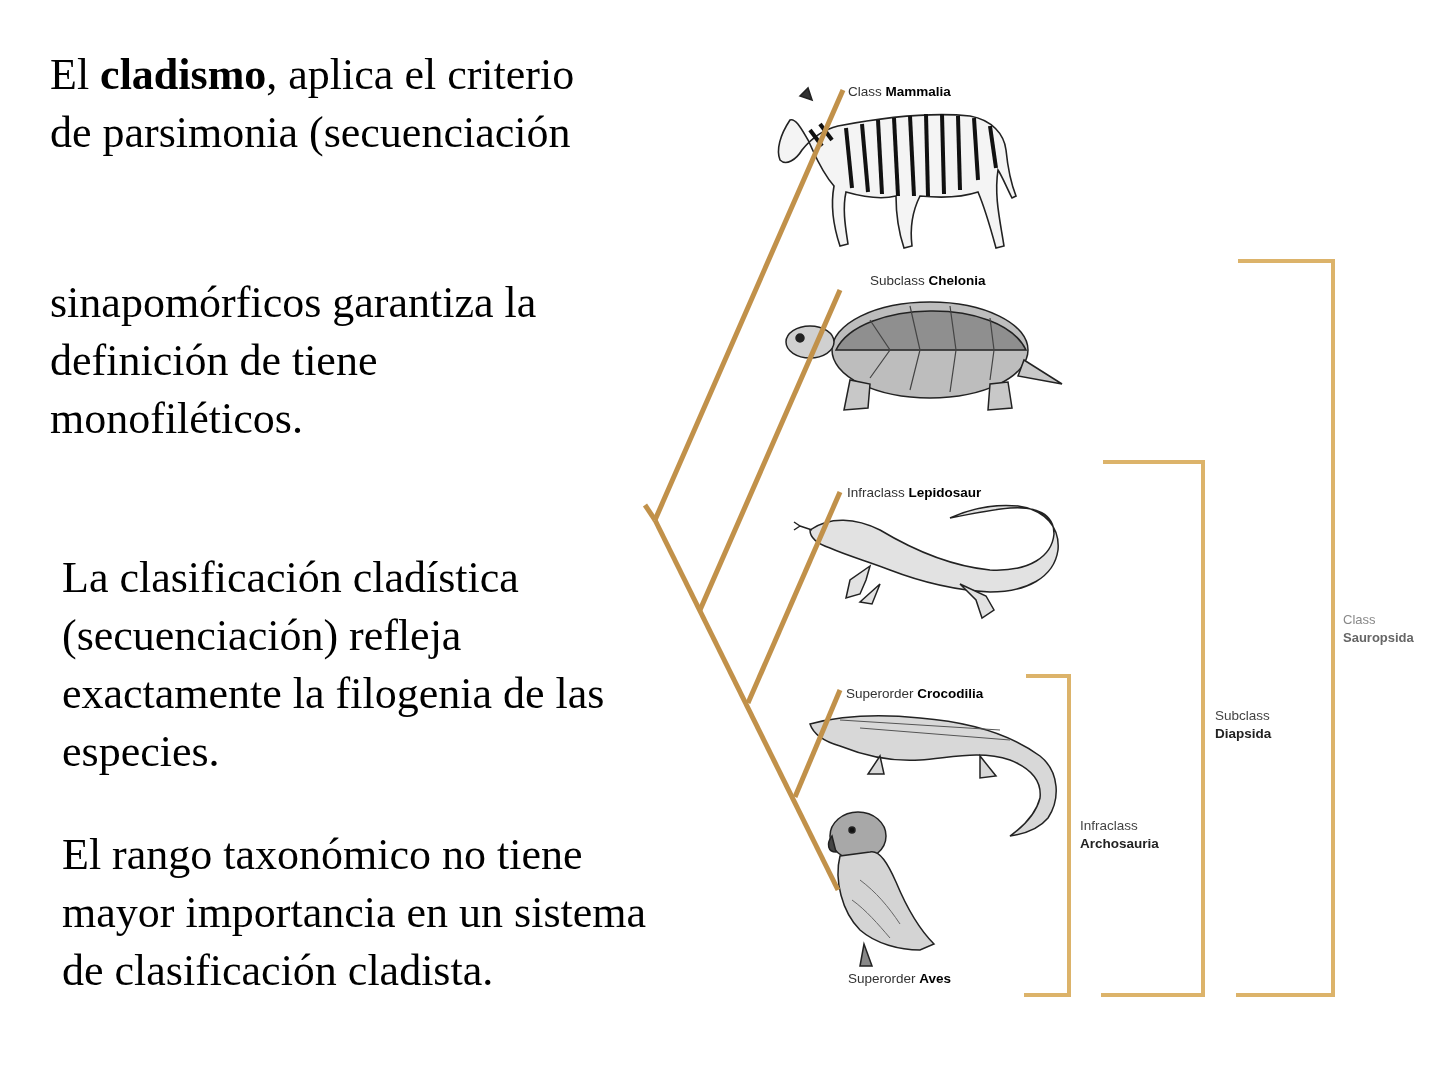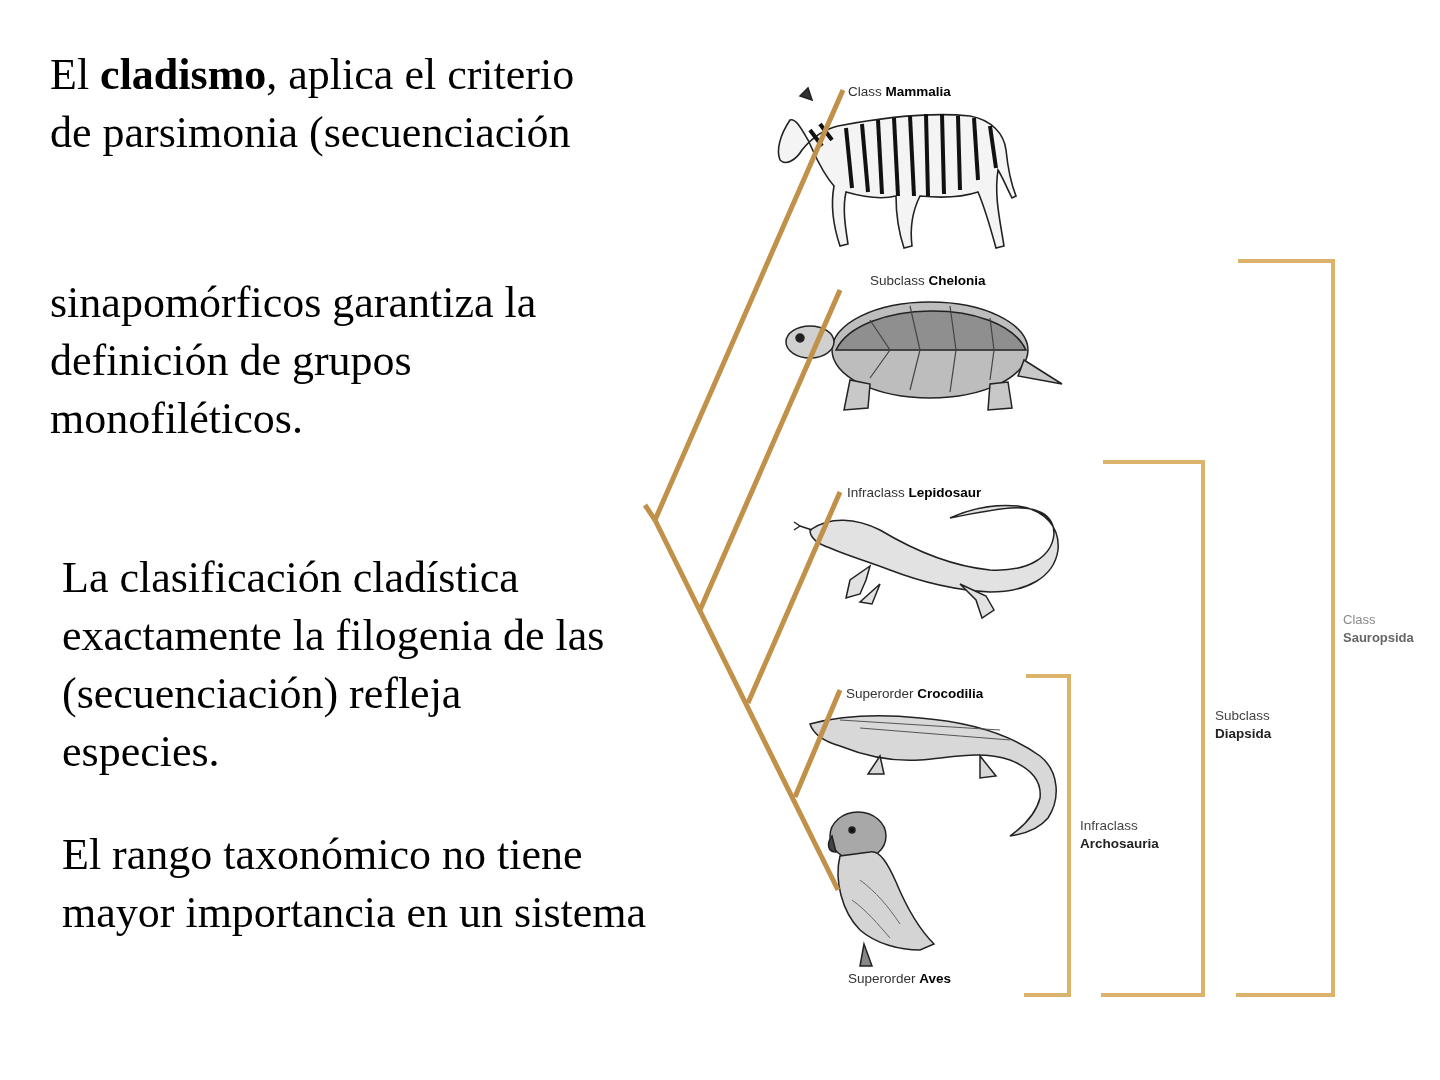--- a/index.html
+++ b/index.html
@@ -37,34 +37,35 @@
 </head>
 <body>
 
 <div id="p1" class="para">
   <span class="line"><span>El </span><b>cladismo</b><span>, aplica el criterio</span></span>
   <span class="line">de parsimonia (secuenciación</span>
 </div>
 
 <div id="p2" class="para">
   <span class="line">sinapomórficos garantiza la</span>
-  <span class="line">definición de grupos</span>
+  <span class="line">definición de tiene</span>
   <span class="line">monofiléticos.</span>
 </div>
 
 <div id="p3" class="para">
   <span class="line">La clasificación cladística</span>
+  <span class="line">(secuenciación) refleja</span>
   <span class="line">exactamente la filogenia de las</span>
-  <span class="line">(secuenciación) refleja</span>
   <span class="line">especies.</span>
 </div>
 
 <div id="p4" class="para">
   <span class="line">El rango taxonómico no tiene</span>
   <span class="line">mayor importancia en un sistema</span>
+  <span class="line">de clasificación cladista.</span>
 </div>
 
 <svg id="diagram" width="1440" height="1080" viewBox="0 0 1440 1080">
 
   <g stroke="#222" fill="#f4f4f4" stroke-width="1.6">
     <path d="M790,120 C780,135 776,150 780,160 C786,166 796,160 802,150 C810,140 822,130 838,126 C880,118 930,112 970,116 C992,120 1004,134 1006,150 C1008,170 1012,186 1016,196 L1012,198 C1006,186 1002,176 998,170 C994,196 1000,220 1004,246 L996,248 C990,226 984,206 978,192 C960,198 940,198 920,196 C912,212 910,230 912,246 L904,248 C898,230 896,212 896,196 C880,200 860,196 846,192 C842,210 846,230 848,244 L840,246 C834,228 830,208 834,186 C820,170 814,152 808,140 C802,130 796,118 790,120 Z"></path>
     <path d="M800,96 L808,88 L812,100 Z" fill="#333"></path>
     <g stroke="#111" stroke-width="4" fill="none">
       <path d="M846,128 L852,188"></path>
         <path d="M862,124 L868,192"></path>

